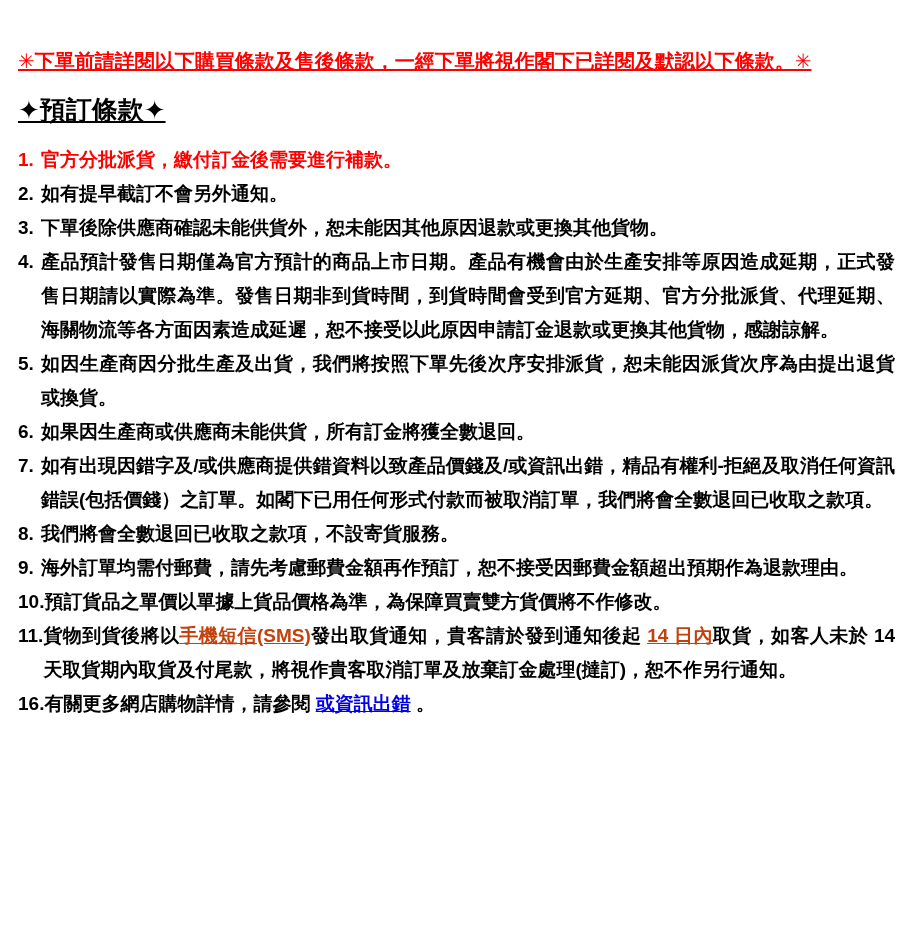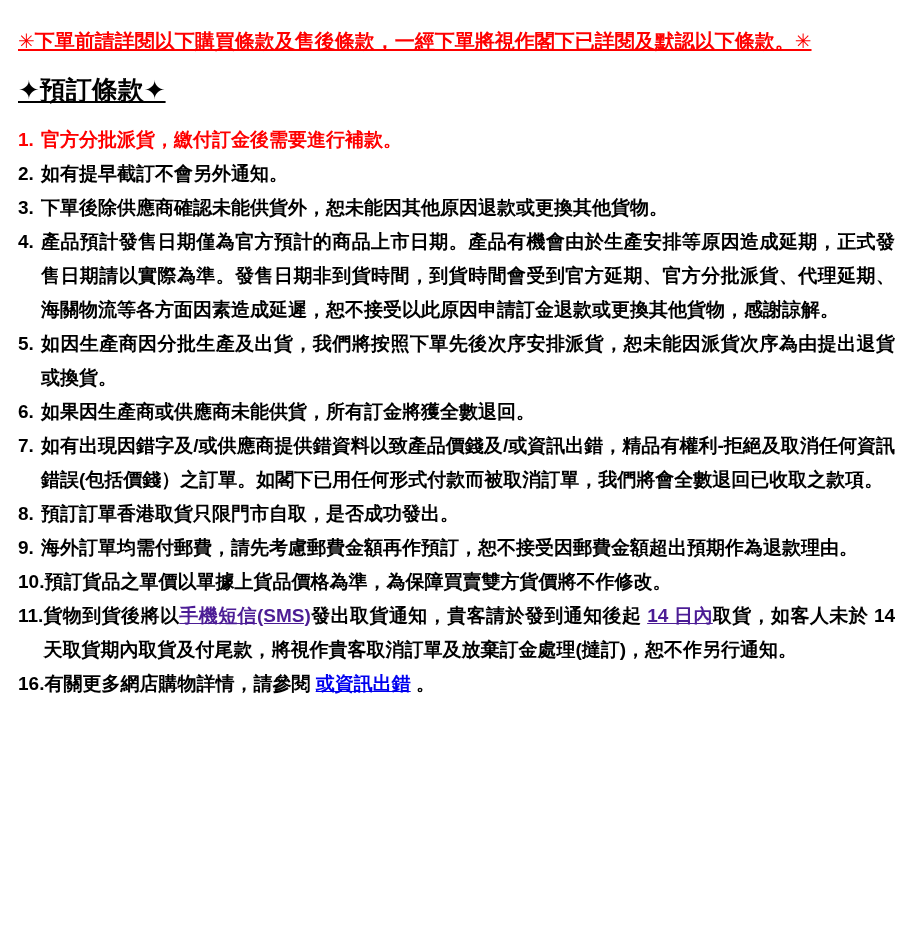--- a/index.html
+++ b/index.html
@@ -9,20 +9,21 @@
   }
   body {
     width: 913px;
     font-family: "Liberation Sans", "DejaVu Sans", sans-serif;
     font-weight: 700;
     color: #000000;
   }
   .page {
     padding: 27px 18px 18px 18px;
     box-sizing: border-box;
+    margin-top: 20px;
   }
   .doc-title {
     color: #fe0000;
     font-size: 20px;
     line-height: 28px;
     text-decoration: underline;
     margin: 0 0 22px 0;
     font-weight: 700;
   }
   .section-header {
@@ -51,21 +52,21 @@
   }
   .content {
     flex: 1 1 auto;
     text-align: justify;
     text-justify: inter-ideograph;
   }
   li.red {
     color: #fe0000;
   }
   .seg-red-underline {
-    color: #4c1d95;
+    color: #c2410c;
     text-decoration: underline;
   }
   .seg-link {
     color: #0000ee;
     text-decoration: underline;
     cursor: pointer;
   }
 </style>
 </head>
 <body>
@@ -97,21 +98,21 @@
       <li>
         <span class="num">6.</span>
         <div class="content"><span>如果因生產商或供應商未能供貨，所有訂金將獲全數退回。</span></div>
       </li>
       <li>
         <span class="num">7.</span>
         <div class="content"><span>如有出現因錯字及/或供應商提供錯資料以致產品價錢及/或資訊出錯，精品有權利-拒絕及取消任何資訊錯誤(包括價錢）之訂單。如閣下已用任何形式付款而被取消訂單，我們將會全數退回已收取之款項。</span></div>
       </li>
       <li>
         <span class="num">8.</span>
-        <div class="content"><span>預訂訂單香港取貨只限門市自取，是否成功發出。</span></div>
+        <div class="content"><span>我們將會全數退回已收取之款項，不設寄貨服務。</span></div>
       </li>
       <li>
         <span class="num">9.</span>
         <div class="content"><span>海外訂單均需付郵費，請先考慮郵費金額再作預訂，恕不接受因郵費金額超出預期作為退款理由。</span></div>
       </li>
       <li>
         <span class="num">10.</span>
         <div class="content"><span>預訂貨品之單價以單據上貨品價格為準，為保障買賣雙方貨價將不作修改。</span></div>
       </li>
       <li>

